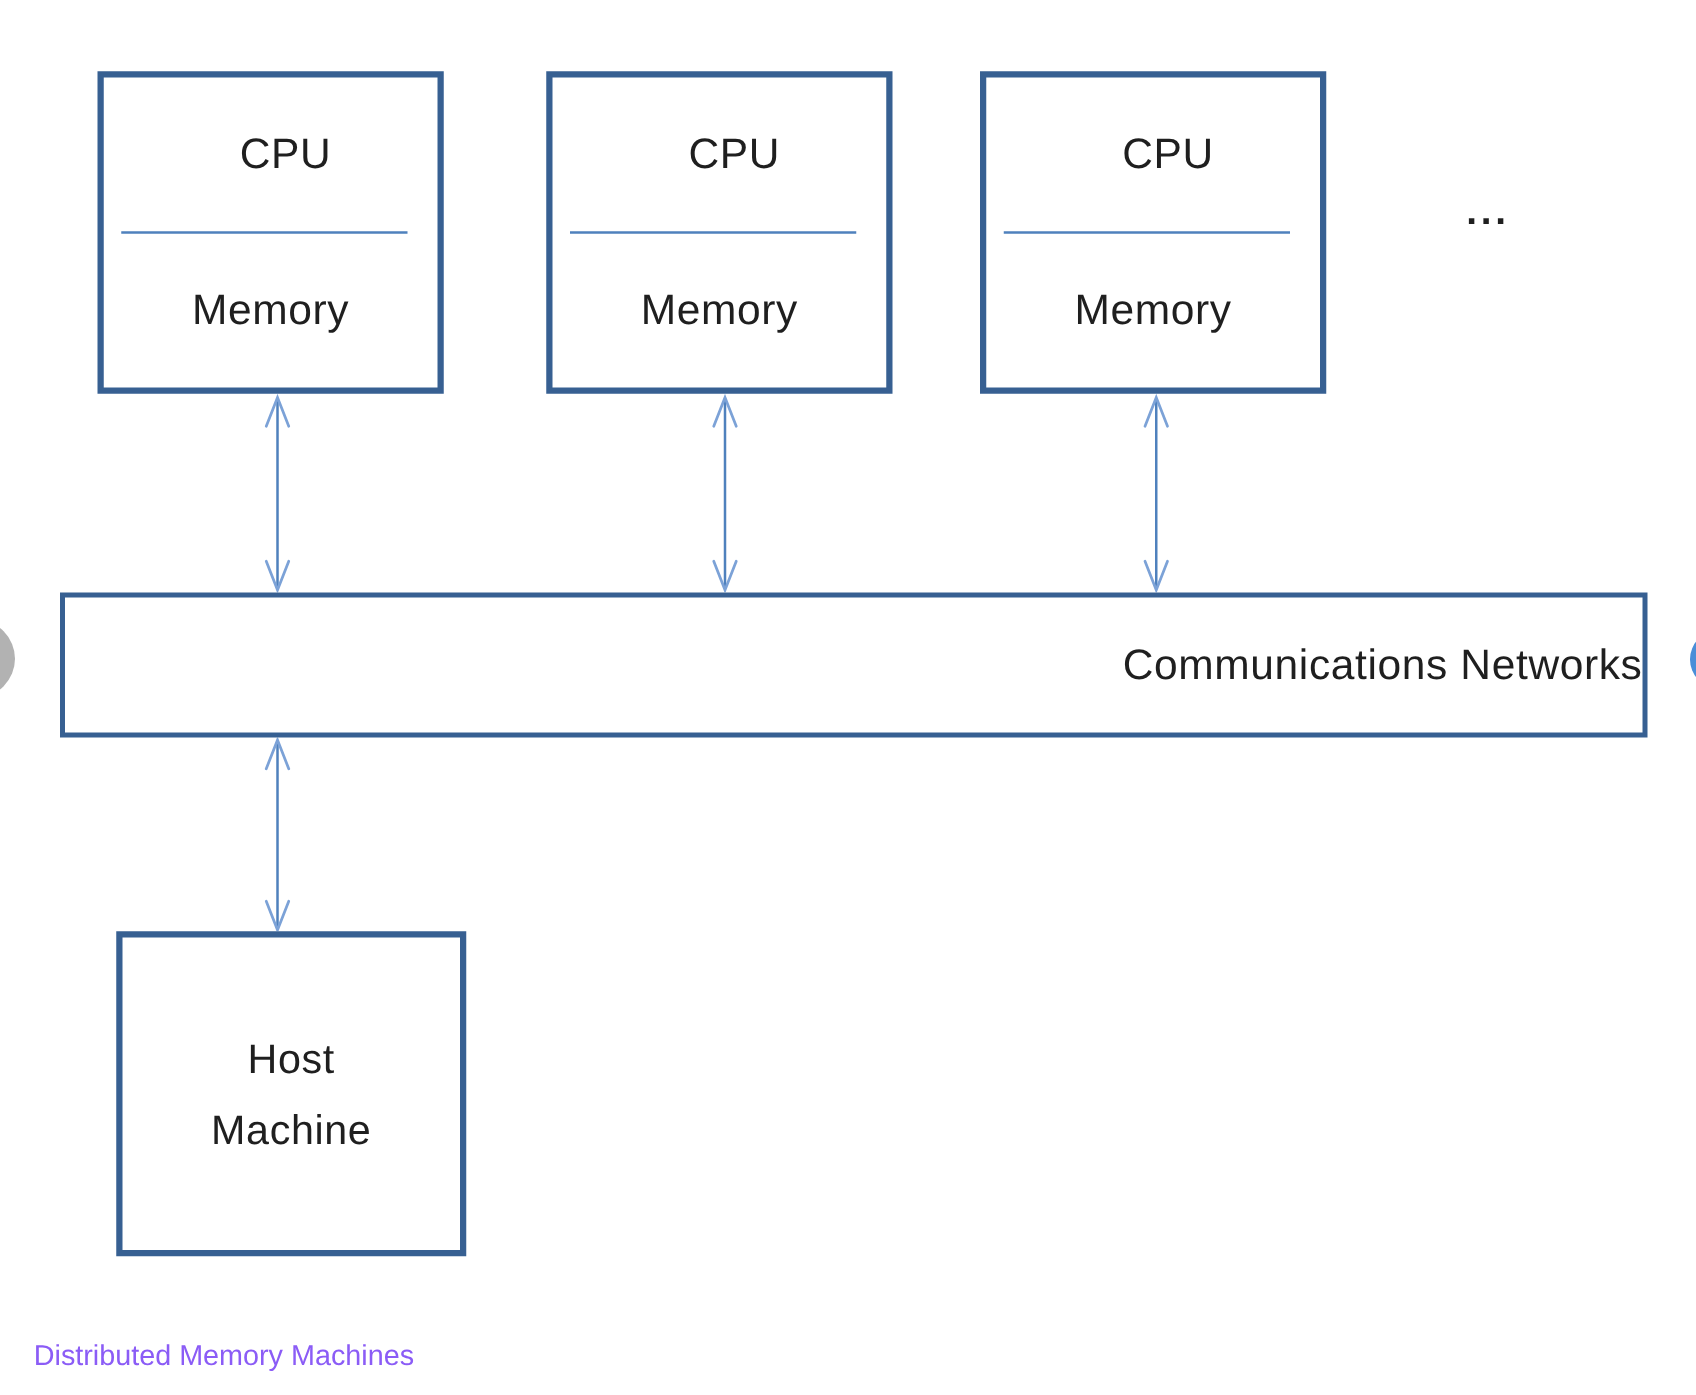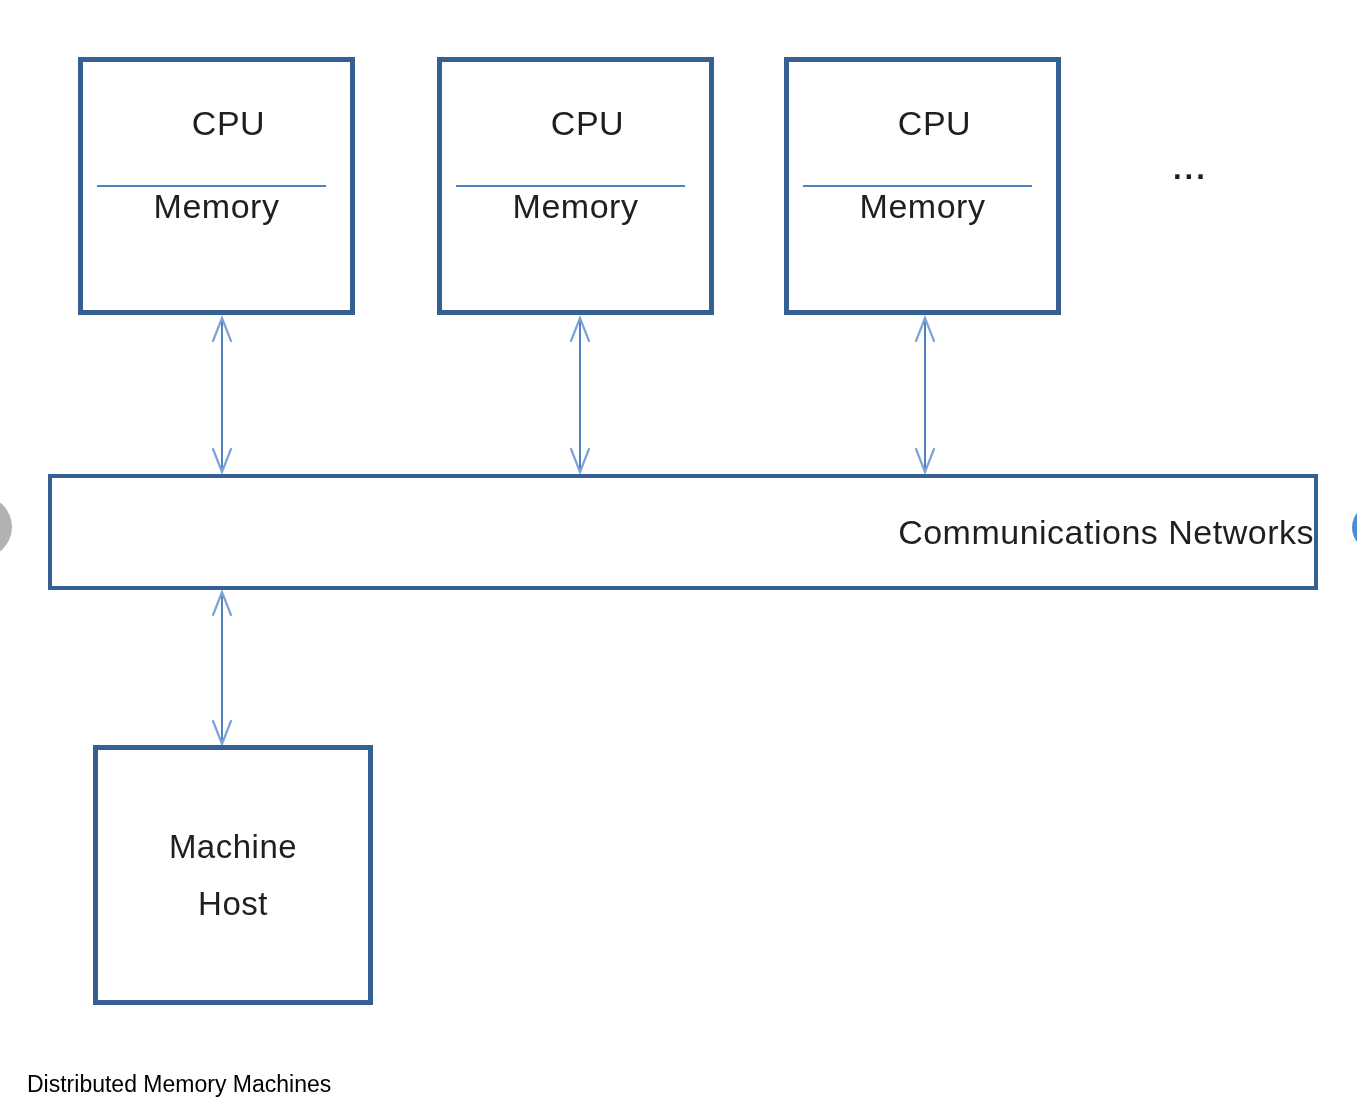--- a/index.html
+++ b/index.html
@@ -35,21 +35,21 @@
     padding-left: 24px;
   }
   .cpu-box .divider {
     height: 2px;
     background: #4F81BD;
     margin: 0 24px 0 14px;
   }
   .cpu-box .bottom-cell {
     flex: 1;
     display: flex;
-    align-items: flex-start;
+    align-items: center;
     justify-content: center;
   }
   .node-label {
     font-size: 34px;
     color: #1f1f1f;
     letter-spacing: 0.5px;
   }
   .box1 { left: 78px; }
   .box2 { left: 437px; }
   .box3 { left: 784px; }
@@ -103,21 +103,21 @@
     width: 1357px;
     height: 1116px;
     pointer-events: none;
   }
   
   .caption {
     position: absolute;
     left: 27px;
     top: 1071px;
     font-size: 23px;
-    color: #000000;
+    color: #8b5cf6;
   }
   
   .prev-btn {
     position: absolute;
     left: -50px;
     top: 496px;
     width: 62px;
     height: 62px;
     border-radius: 50%;
     background: #b2b2b2;
@@ -199,22 +199,22 @@
       <polyline points="213,721 222,744 231,721" stroke="#7CA2D7" stroke-width="2.2"></polyline>
     </g>
   </svg>
 
   <div class="net-bar">
     <span class="node-label">Communications Networks</span>
   </div>
 
   <div class="host-box">
     <div>
+      <div class="node-label">Host</div>
       <div class="node-label">Machine</div>
-      <div class="node-label">Host</div>
     </div>
   </div>
 
   <div class="caption">Distributed Memory Machines</div>
 
   <button class="prev-btn" aria-label="previous"></button>
   <button class="next-btn" aria-label="next"></button>
 
 </div>
 

